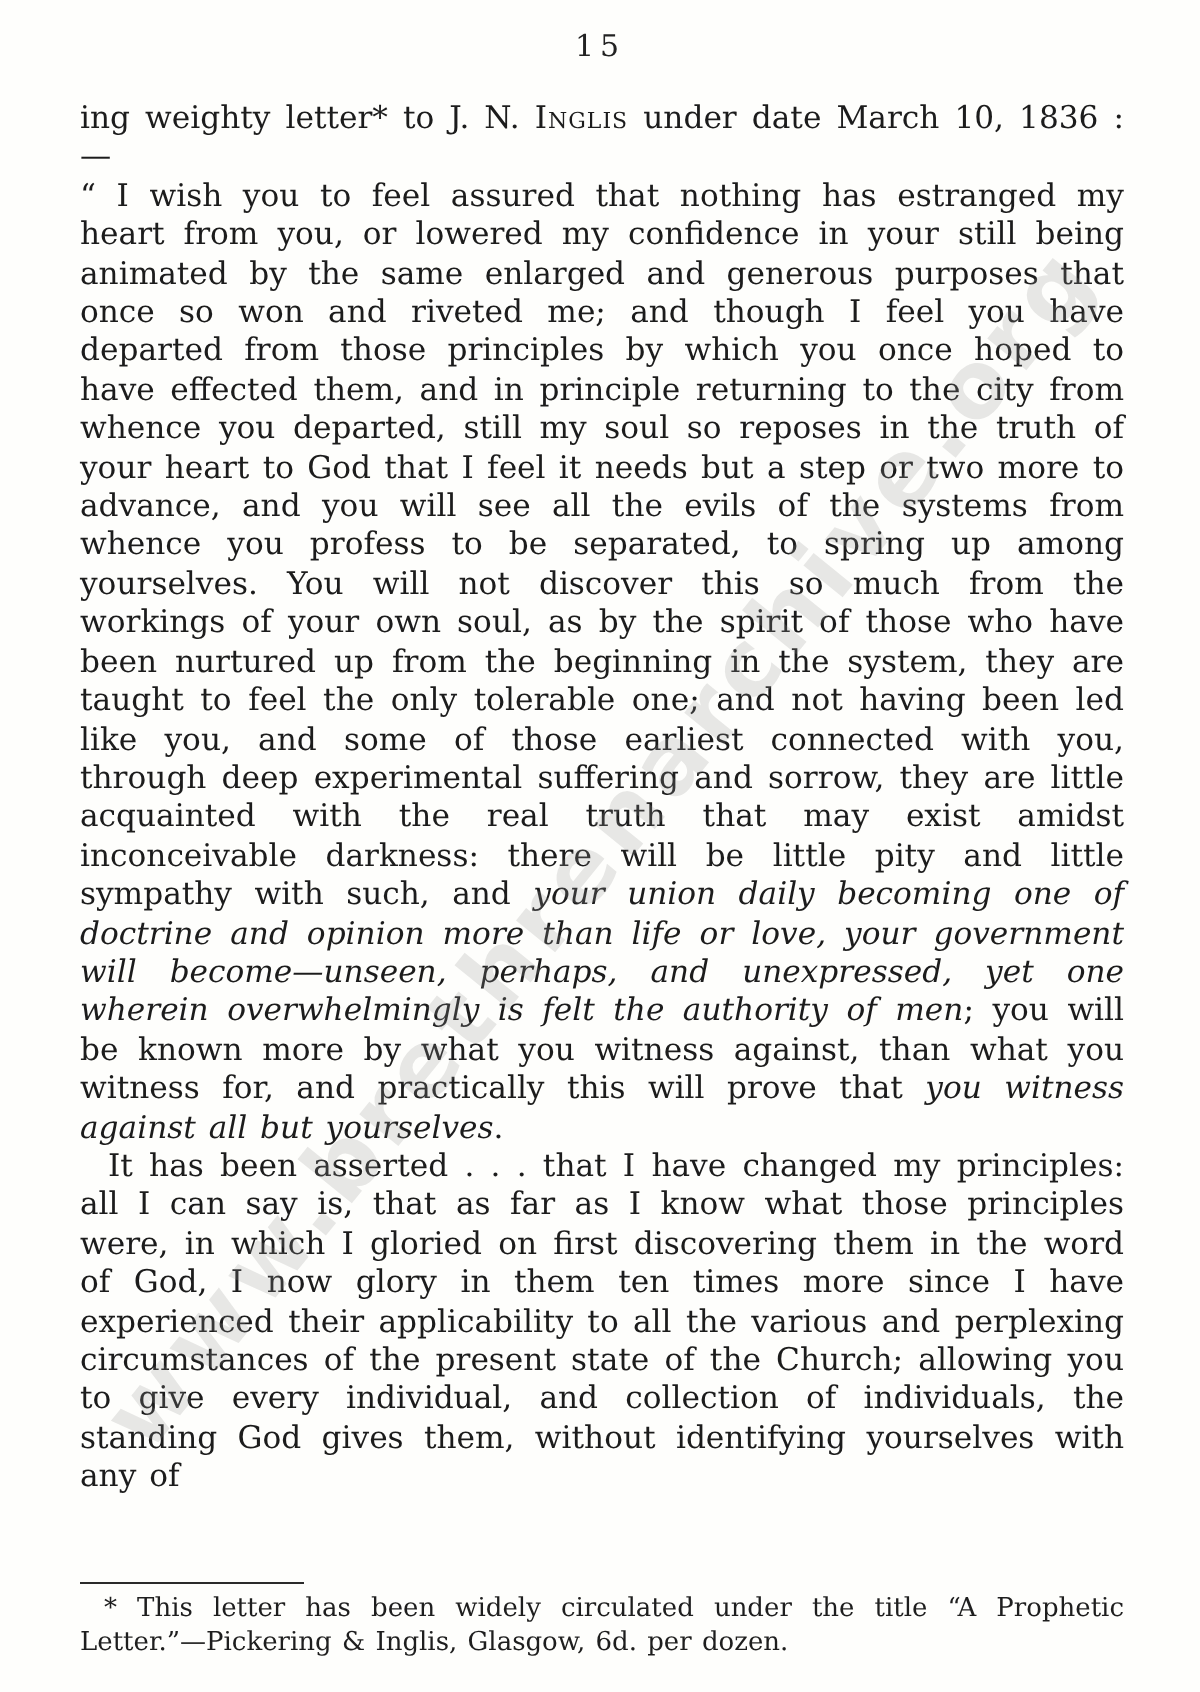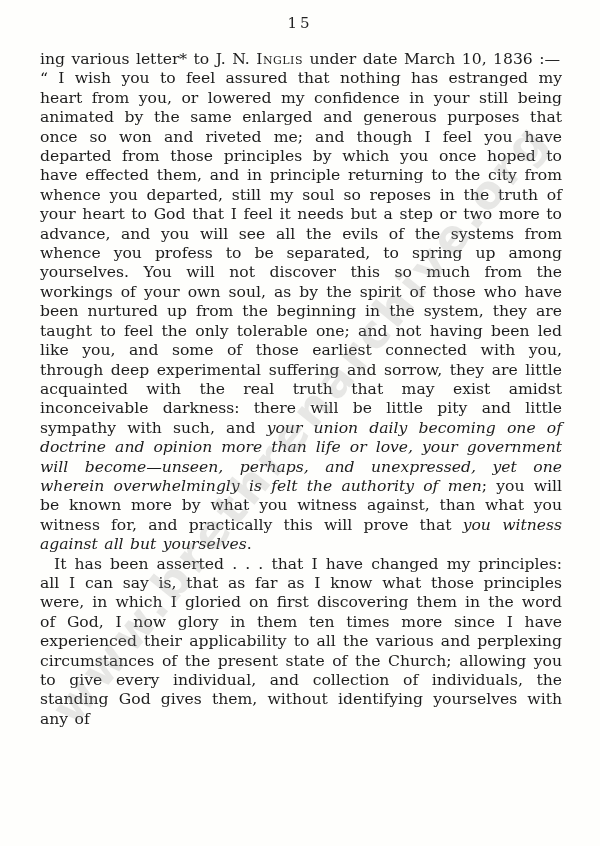--- a/index.html
+++ b/index.html
@@ -91,19 +91,23 @@
 </head>
 <body>
 
 <div class="page">
 
   <div class="page-number">15</div>
 
   <div class="watermark">www.brethrenarchive.org</div>
 
   <div class="text-block">
-      <p class="para"><span>ing various letter* to J. N. </span><span class="smallcaps">Inglis</span><span> under date March 10, 1836 :—</span></p>
+      <p class="para"><span>ing weighty letter* to J. N. </span><span class="smallcaps">Inglis</span><span> under date March 10, 1836 :—</span></p>
       <p class="para"><span>“ I wish you to feel assured that nothing has estranged my heart from you, or lowered my confidence in your still being animated by the same enlarged and generous purposes that once so won and riveted me; and though I feel you have departed from those principles by which you once hoped to have effected them, and in principle returning to the city from whence you departed, still my soul so reposes in the truth of your heart to God that I feel it needs but a step or two more to advance, and you will see all the evils of the systems from whence you profess to be separated, to spring up among yourselves.  You will not discover this so much from the workings of your own soul, as by the spirit of those who have been nurtured up from the beginning in the system, they are taught to feel the only tolerable one; and not having been led like you, and some of those earliest connected with you, through deep experimental suffering and sorrow, they are little acquainted with the real truth that may exist amidst inconceivable darkness: there will be little pity and little sympathy with such, and </span><span class="italic">your union daily becoming one of doctrine and opinion more than life or love, your government will become—unseen, perhaps, and unexpressed, yet one wherein overwhelmingly is felt the authority of men</span><span>; you will be known more by what you witness against, than what you witness for, and practically this will prove that </span><span class="italic">you witness against all but yourselves</span><span>.</span></p>
       <p class="para indent"><span>It has been asserted . . . that I have changed my principles: all I can say is, that as far as I know what those principles were, in which I gloried on first discovering them in the word of God, I now glory in them ten times more since I have experienced their applicability to all the various and perplexing circumstances of the present state of the Church; allowing you to give every individual, and collection of individuals, the standing God gives them, without identifying yourselves with any of</span></p>
     </div>
 
+  <div class="footnote-area">
+    <div class="footnote-rule"></div>
+    <div class="footnote-text">* This letter has been widely circulated under the title “A Prophetic Letter.”—Pickering &amp; Inglis, Glasgow, 6d. per dozen.</div>
+  </div>
 
 </div>
 
 </body></html>

